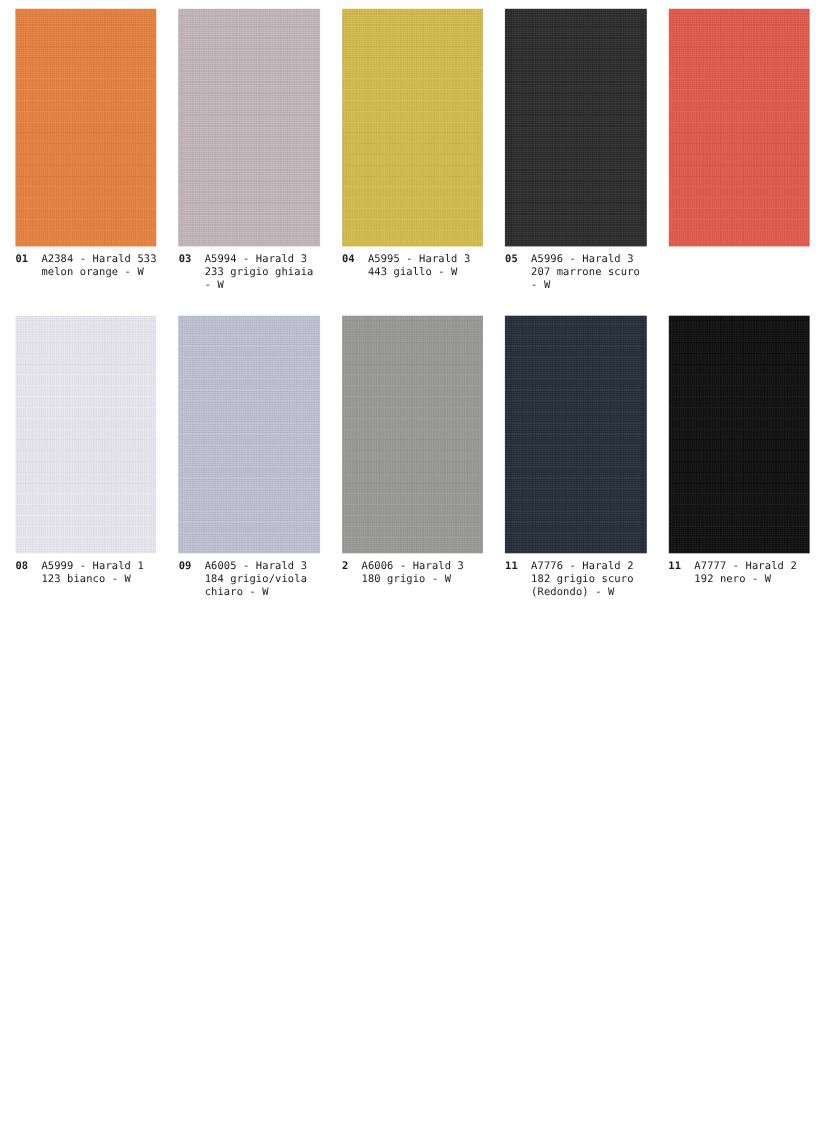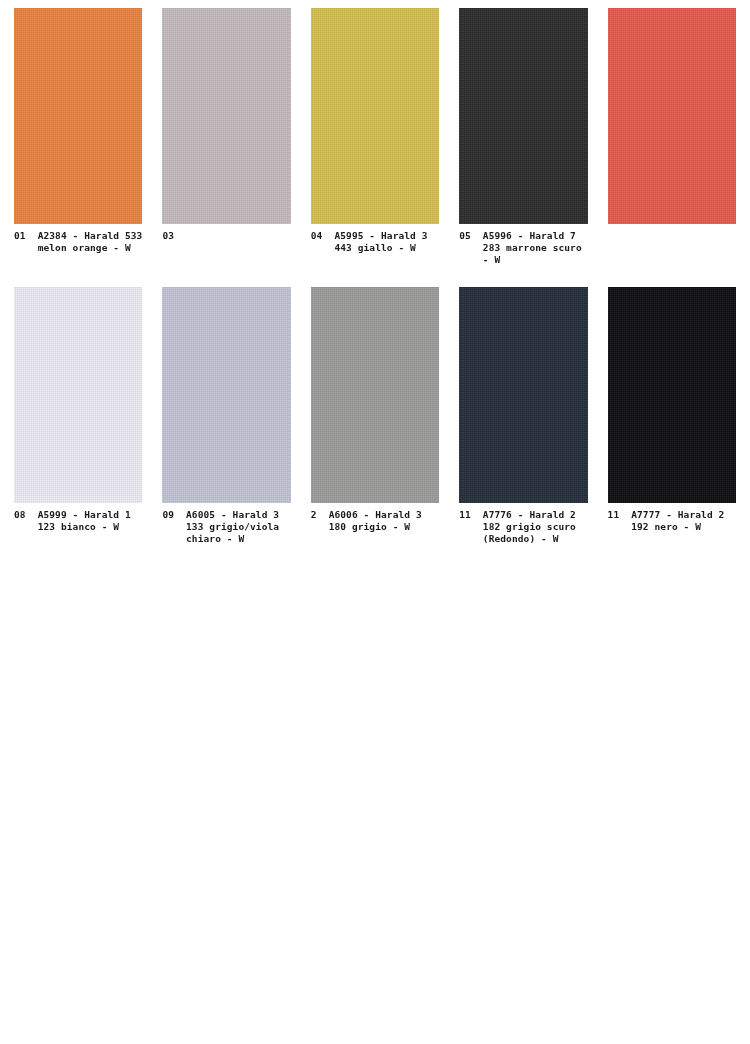--- a/index.html
+++ b/index.html
@@ -66,21 +66,20 @@
   }
   .swatch-index {
     flex: 0 0 auto;
     font-weight: bold;
     padding-right: 12px;
     white-space: nowrap;
   }
   .swatch-label {
     flex: 1 1 auto;
     word-break: break-word;
-    font-weight: bold;
   }
 </style>
 </head>
 <body>
 
 <div class="catalog">
   <div class="swatch-grid">
 
     <div class="swatch-cell">
       <div class="swatch-chip" style="background-color: rgb(232, 130, 63);"></div>
@@ -88,57 +87,58 @@
         <span class="swatch-index">01</span>
         <span class="swatch-label">A2384 - Harald 533 melon orange - W</span>
       </div>
     </div>
 
 
     <div class="swatch-cell">
       <div class="swatch-chip" style="background-color: rgb(195, 185, 188);"></div>
       <div class="swatch-caption">
         <span class="swatch-index">03</span>
+        <span class="swatch-label">A5994 - Harald 3 233 grigio ghiaia - W</span>
       </div>
     </div>
 
     <div class="swatch-cell">
       <div class="swatch-chip" style="background-color: rgb(212, 190, 78);"></div>
       <div class="swatch-caption">
         <span class="swatch-index">04</span>
         <span class="swatch-label">A5995 - Harald 3 443 giallo - W</span>
       </div>
     </div>
 
     <div class="swatch-cell">
       <div class="swatch-chip" style="background-color: rgb(43, 43, 43);"></div>
       <div class="swatch-caption">
         <span class="swatch-index">05</span>
-        <span class="swatch-label">A5996 - Harald 7 283 marrone scuro - W</span>
+        <span class="swatch-label">A5996 - Harald 3 207 marrone scuro - W</span>
       </div>
     </div>
 
 
     <div class="swatch-cell">
       <div class="swatch-chip" style="background-color: rgb(227, 91, 76);"></div>
     </div>
 
     <div class="swatch-cell">
       <div class="swatch-chip" style="background-color: rgb(235, 234, 242);"></div>
       <div class="swatch-caption">
         <span class="swatch-index">08</span>
         <span class="swatch-label">A5999 - Harald 1 123 bianco - W</span>
       </div>
     </div>
 
     <div class="swatch-cell">
       <div class="swatch-chip" style="background-color: rgb(192, 194, 210);"></div>
       <div class="swatch-caption">
         <span class="swatch-index">09</span>
-        <span class="swatch-label">A6005 - Harald 3 133 grigio/viola chiaro - W</span>
+        <span class="swatch-label">A6005 - Harald 3 184 grigio/viola chiaro - W</span>
       </div>
     </div>
 
     <div class="swatch-cell">
       <div class="swatch-chip" style="background-color: rgb(154, 154, 152);"></div>
       <div class="swatch-caption">
         <span class="swatch-index">2</span>
         <span class="swatch-label">A6006 - Harald 3 180 grigio - W</span>
       </div>
     </div>

